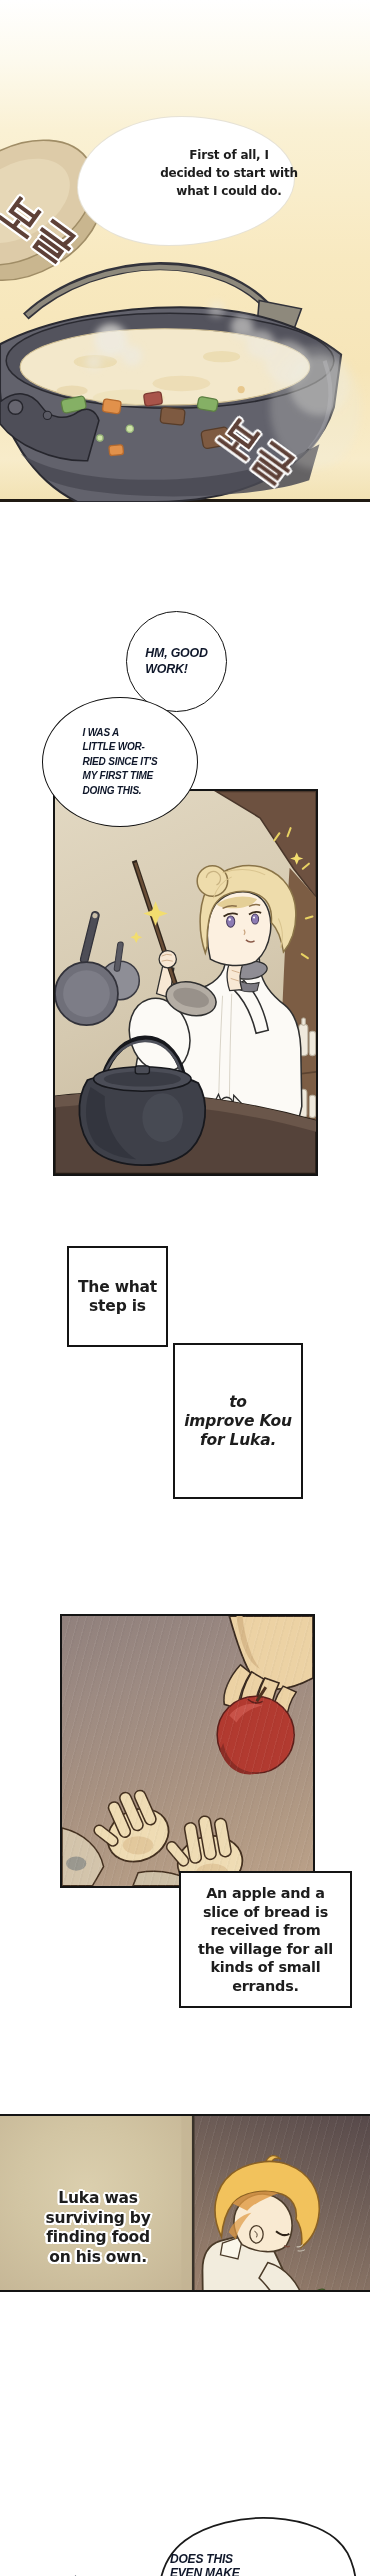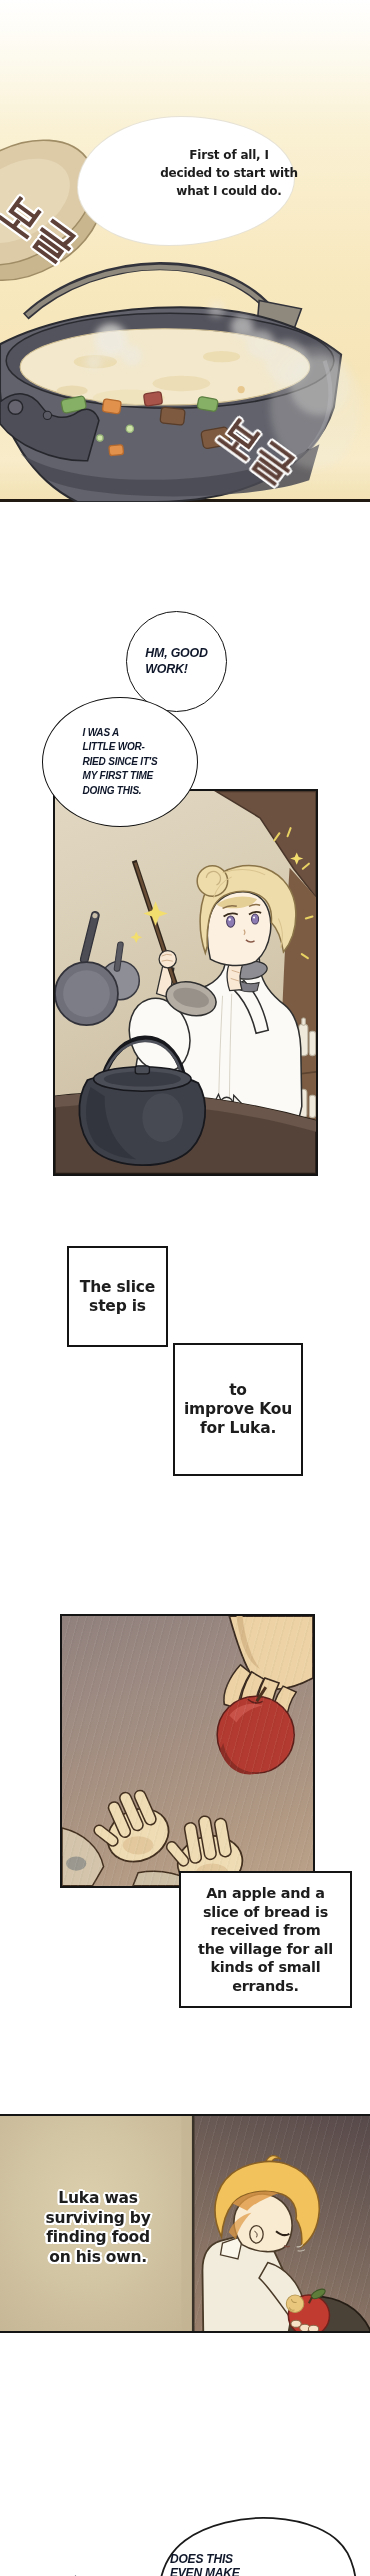--- a/index.html
+++ b/index.html
@@ -22,21 +22,21 @@
   .bubble-intro{left:77px;top:116px;width:218px;height:130px;background:#ffffff;
      border:1px solid rgba(200,190,165,.45);border-radius:48% 52% 58% 42% / 55% 48% 52% 45%;}
   .bubble-round{background:#ffffff;border:1.8px solid #121212;border-radius:50%;
      display:flex;align-items:center;justify-content:center;z-index:5;}
   .panel-kitchen{left:53px;top:789px;width:265px;height:387px;background:#d8cdb6;z-index:1;}
   .stepbox{background:#ffffff;border:2.1px solid #141414;display:flex;align-items:center;justify-content:center;z-index:4;}
   .panel-apple{left:60px;top:1614px;width:255px;height:274px;
      background:linear-gradient(165deg,#91817d 0%,#9c8a82 25%,#a79181 55%,#b29a84 80%,#bba189 100%);}
   .texture-streaks{position:absolute;inset:0;pointer-events:none;
      background:repeating-linear-gradient(105deg,rgba(255,255,255,0.055) 0 1px,rgba(0,0,0,0.02) 1px 2.6px,transparent 2.6px 7.7px);}
-  .panel-luka{left:0;top:2114px;width:371px;height:219px;border-left:none;border-right:none;
+  .panel-luka{left:0;top:2114px;width:371px;height:178px;border-left:none;border-right:none;
      border-top:2.1px solid #141414;border-bottom:2.1px solid #141414;background:#cfc2a0;}
   .luka-left{position:absolute;left:0;top:0;width:194px;height:100%;
      background:radial-gradient(ellipse at 45% 42%,#dbcfae 0%,#d2c5a3 45%,#c4b494 100%);}
   .luka-right{position:absolute;left:194px;top:0;width:177px;height:100%;
      background:linear-gradient(205deg,#57494a 0%,#6a5a55 28%,#7d6a5f 55%,#8f7868 80%,#997f6c 100%);}
   .thought{z-index:6;}
 </style>
 </head>
 <body>
 
@@ -240,24 +240,24 @@
   </div>
   <div class="abs bubble-round" style="left:42px;top:697px;width:156px;height:130px;">
     <div class="dlg pre" style="font-size:10px;line-height:14.4px;">I WAS A
 LITTLE WOR-
 RIED SINCE IT'S
 MY FIRST TIME
 DOING THIS.</div>
   </div>
 
   <div class="abs stepbox" style="left:67px;top:1246px;width:101px;height:101px;">
-    <div class="narr pre" style="font-size:15.5px;line-height:19px;">The slice
+    <div class="narr pre" style="font-size:15.5px;line-height:19px;">The what
 step is</div>
   </div>
-  <div class="abs stepbox" style="left:173px;top:1343px;width:130px;height:133px;">
+  <div class="abs stepbox" style="left:173px;top:1343px;width:130px;height:156px;font-style:italic;">
     <div class="narr pre" style="font-size:15.5px;line-height:19px;">to
 improve Kou
 for Luka.</div>
   </div>
 
   <div class="abs panel panel-apple">
     <div class="texture-streaks"></div>
     <svg width="251" height="270" viewBox="0 0 495 532">
 
       <g>

